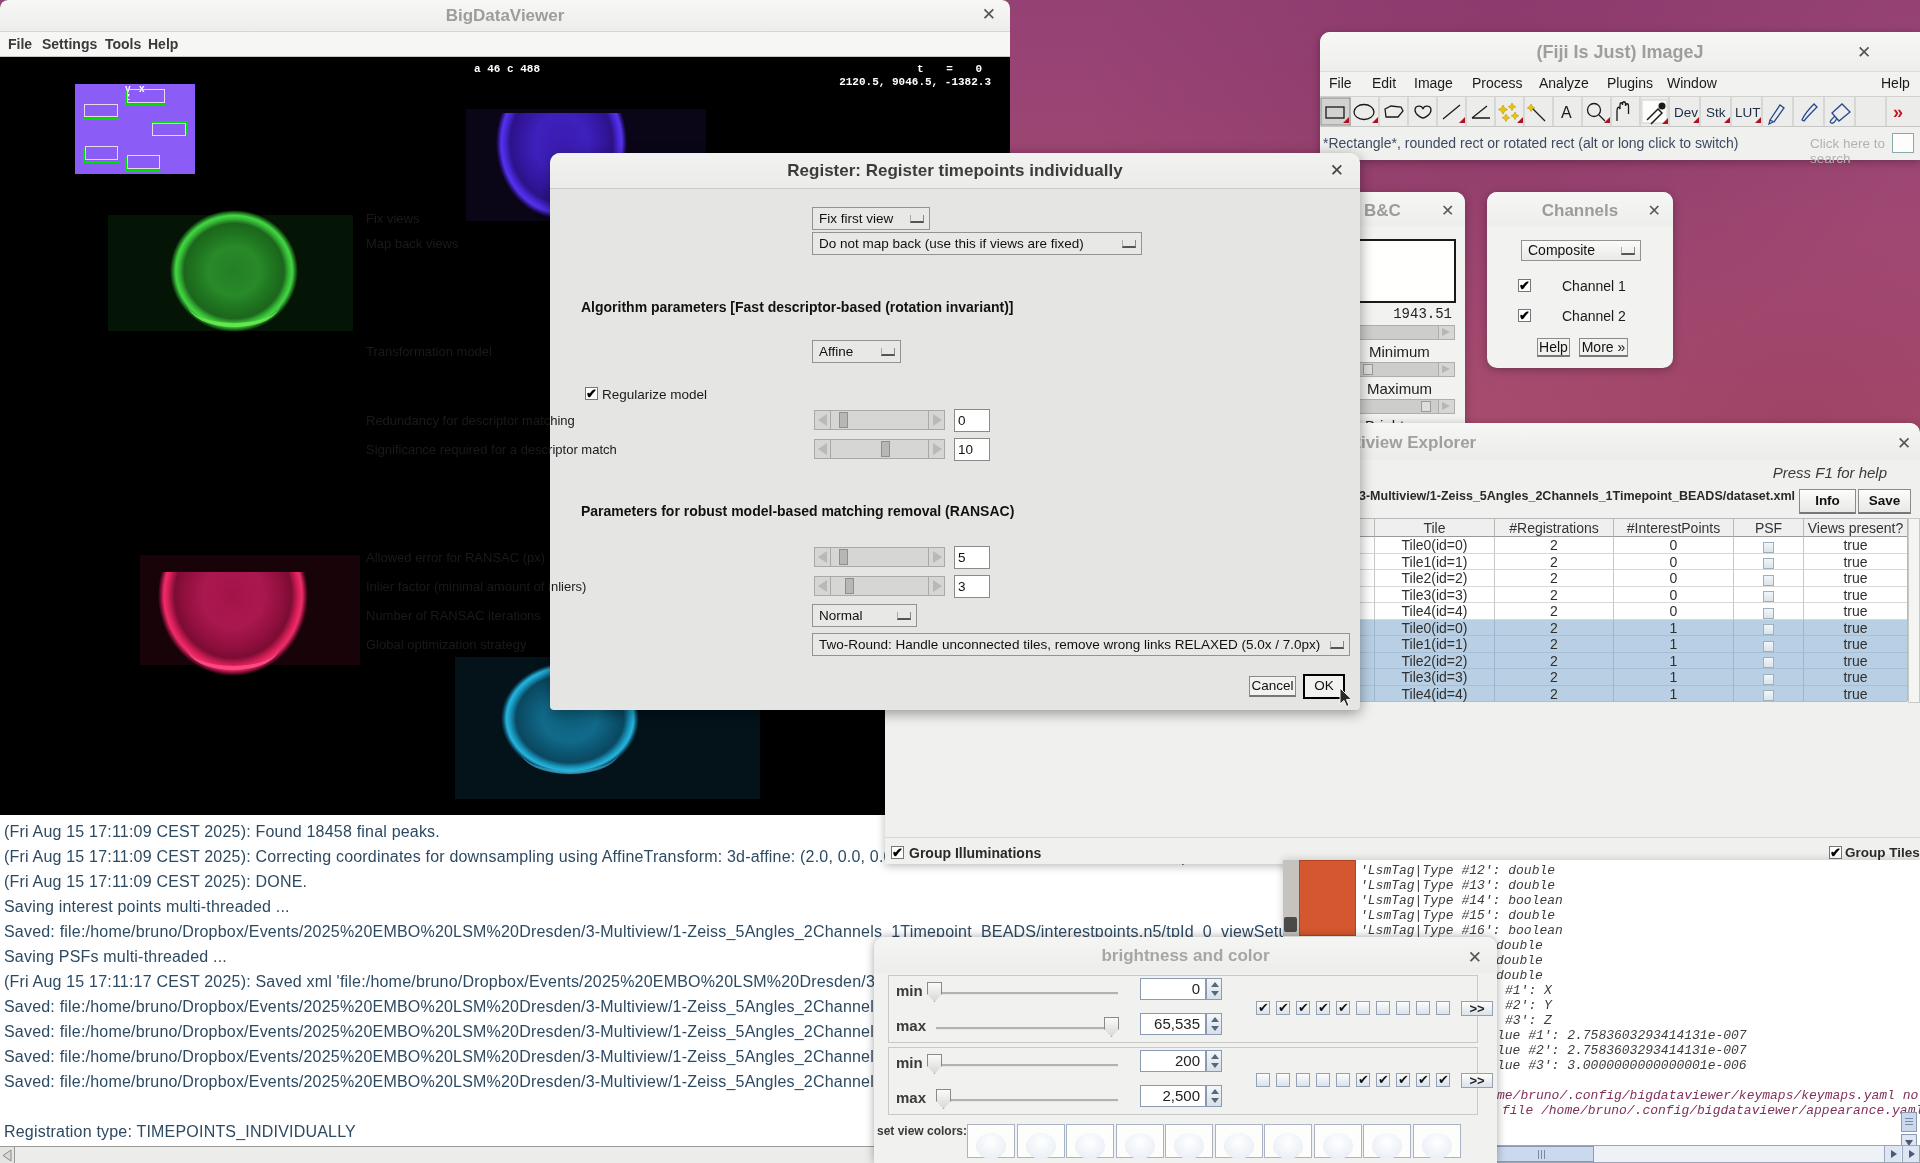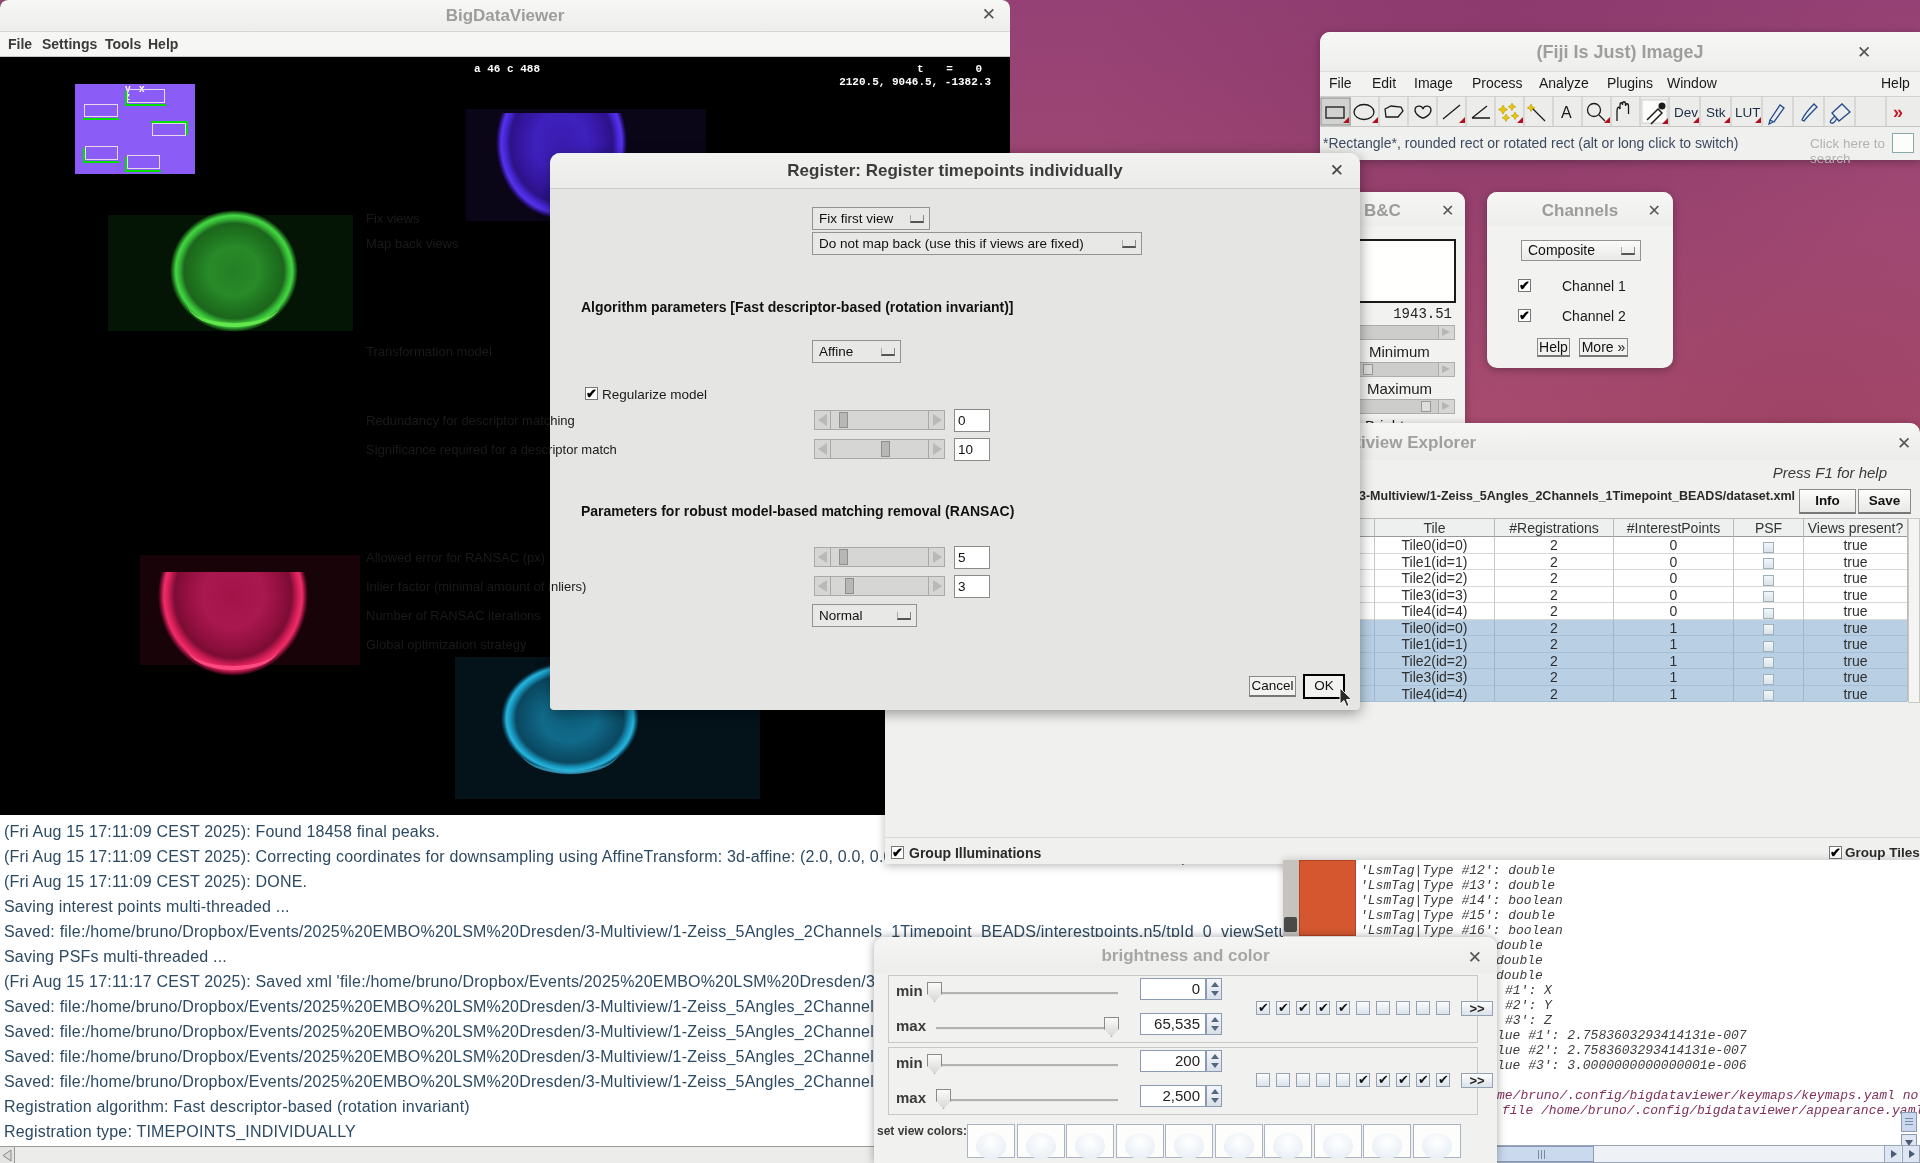--- a/index.html
+++ b/index.html
@@ -174,21 +174,20 @@
     <div class="lline" style="top:29px;">(Fri Aug 15 17:11:09 CEST 2025): Correcting coordinates for downsampling using AffineTransform: 3d-affine: (2.0, 0.0, 0.0, 0.0, 0.0, 2.0, 0.0, 0.0, 0.0, 0.0, 2.0, 0.0)</div>
     <div class="lline" style="top:54px;">(Fri Aug 15 17:11:09 CEST 2025): DONE.</div>
     <div class="lline" style="top:79px;">Saving interest points multi-threaded ...</div>
     <div class="lline" style="top:104px;">Saved: file:/home/bruno/Dropbox/Events/2025%20EMBO%20LSM%20Dresden/3-Multiview/1-Zeiss_5Angles_2Channels_1Timepoint_BEADS/interestpoints.n5/tpId_0_viewSetupId_0</div>
     <div class="lline" style="top:129px;">Saving PSFs multi-threaded ...</div>
     <div class="lline" style="top:154px;">(Fri Aug 15 17:11:17 CEST 2025): Saved xml 'file:/home/bruno/Dropbox/Events/2025%20EMBO%20LSM%20Dresden/3-Multiview/1-Zeiss_5Angles_2Channels_1Timepoint_BEADS/dataset.xml'.</div>
     <div class="lline" style="top:179px;">Saved: file:/home/bruno/Dropbox/Events/2025%20EMBO%20LSM%20Dresden/3-Multiview/1-Zeiss_5Angles_2Channels_1Timepoint_BEADS/dataset.xml</div>
     <div class="lline" style="top:204px;">Saved: file:/home/bruno/Dropbox/Events/2025%20EMBO%20LSM%20Dresden/3-Multiview/1-Zeiss_5Angles_2Channels_1Timepoint_BEADS/dataset.xml</div>
     <div class="lline" style="top:229px;">Saved: file:/home/bruno/Dropbox/Events/2025%20EMBO%20LSM%20Dresden/3-Multiview/1-Zeiss_5Angles_2Channels_1Timepoint_BEADS/dataset.xml</div>
     <div class="lline" style="top:254px;">Saved: file:/home/bruno/Dropbox/Events/2025%20EMBO%20LSM%20Dresden/3-Multiview/1-Zeiss_5Angles_2Channels_1Timepoint_BEADS/dataset.xml</div>
-    <div class="lline" style="top:279px;">Registration algorithm: Fast descriptor-based (rotation invariant)</div>
     <div class="lline" style="top:304px;">Registration type: TIMEPOINTS_INDIVIDUALLY</div>
     <div class="abs" id="loghsb">
       <span style="position:absolute; left:0; top:0; width:15px; height:16px; background:#e4e4e2; border-right:1px solid #9a9a98;"></span>
       <svg style="position:absolute; left:1px; top:2px;" width="13" height="13" viewBox="0 0 13 13">
           <path d="M10,1 L2,6.5 L10,12 Z" fill="#d8d8d6" stroke="#8a8a88"></path>
         </svg>
     </div>
   </div>
 
   <div class="abs" id="bc">
@@ -564,20 +563,21 @@
         </span>
         <span class="ra">
           <span class="tri-r"></span>
         </span>
       <span class="sthumb" style="left:30px;"></span>
     </div>
     <div class="tfield" style="left:404px; top:422px; width:36px; height:23px; line-height:21px;">3</div>
     <div class="rlabel" style="left:-184px; top:455px;">Number of RANSAC iterations</div>
     <div class="dropdown" style="left:262px; top:451px; width:105px; height:23px; line-height:21px;">Normal<span class="dd"></span></div>
     <div class="rlabel" style="left:-184px; top:484px;">Global optimization strategy</div>
+    <div class="dropdown" style="left:262px; top:480px; width:538px; height:23px; line-height:21px;">Two-Round: Handle unconnected tiles, remove wrong links RELAXED (5.0x / 7.0px)<span class="dd"></span></div>
     <div class="btn" style="left:699px; top:523px; width:47px; height:21px; line-height:18px;">Cancel</div>
     <div class="btn" style="left:753px; top:521px; width:42px; height:25px; line-height:20px; border:2px solid #000;">OK</div>
     <svg style="position:absolute; left:788px; top:534px;" width="16" height="24" viewBox="0 0 16 24">
       <path d="M2,1 L2,17 L6,13.5 L8.6,19.5 L11,18.4 L8.5,12.6 L13.5,12.2 Z" fill="#2a2a2a" stroke="#fff" stroke-width="1"></path>
     </svg>
   </div>
 
 </div>
 
 </body></html>

